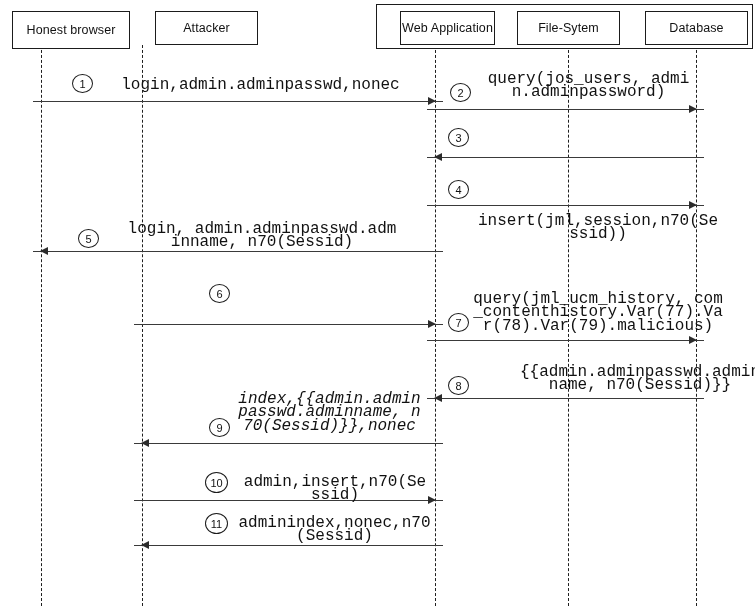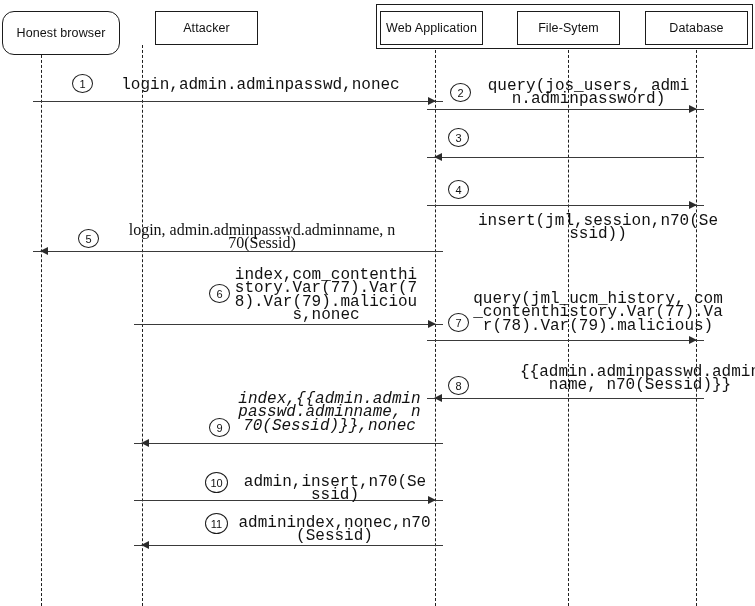--- a/index.html
+++ b/index.html
@@ -98,67 +98,66 @@
 </head>
 <body>
 
 <div id="diagram-root">
     <div class="server-group-box" style="left: 376px; top: 4px; width: 377px; height: 45px;"></div>
     <div class="lifeline" style="left: 41px; top: 45px; height: 561px;"></div>
     <div class="lifeline" style="left: 142px; top: 45px; height: 561px;"></div>
     <div class="lifeline" style="left: 435px; top: 45px; height: 561px;"></div>
     <div class="lifeline" style="left: 568px; top: 45px; height: 561px;"></div>
     <div class="lifeline" style="left: 696px; top: 45px; height: 561px;"></div>
-    <div class="participant-box" style="left: 2px; top: 11px; width: 118px; height: 44px; border-radius: 12px;">
+    <div class="participant-box" style="left: 12px; top: 11px; width: 118px; height: 38px;">
       <span>Honest browser</span>
     </div>
     <div class="participant-box" style="left: 155px; top: 11px; width: 103px; height: 34px;">
       <span>Attacker</span>
     </div>
-    <div class="participant-box" style="left: 380px; top: 11px; width: 103px; height: 34px;">
+    <div class="participant-box" style="left: 400px; top: 11px; width: 95px; height: 34px;">
       <span>Web Application</span>
     </div>
     <div class="participant-box" style="left: 517px; top: 11px; width: 103px; height: 34px;">
       <span>File-Sytem</span>
     </div>
     <div class="participant-box" style="left: 645px; top: 11px; width: 103px; height: 34px;">
       <span>Database</span>
     </div>
     <div class="msg-line" style="left: 33px; top: 101px; width: 410px;"></div>
     <div class="arrow-head right" style="top: 97.4px; left: 428px;"></div>
     <div class="msg-label" style="left: 98px; top: 79px; width: 325px;">login,admin.adminpasswd,nonec</div>
     <div class="seq-badge" style="left: 72px; top: 74px; width: 21px; height: 19px;">
       <span>1</span>
     </div>
     <div class="msg-line" style="left: 427px; top: 109px; width: 277px;"></div>
     <div class="arrow-head right" style="top: 105.4px; left: 689px;"></div>
-    <div class="msg-label" style="left: 482px; top: 80px; width: 213px;">query(jos_users, admin.adminpassword)</div>
+    <div class="msg-label" style="left: 482px; top: 73px; width: 213px;">query(jos_users, admin.adminpassword)</div>
     <div class="seq-badge" style="left: 450px; top: 83px; width: 21px; height: 19px;">
       <span>2</span>
     </div>
     <div class="msg-line" style="left: 427px; top: 157px; width: 277px;"></div>
     <div class="arrow-head left" style="top: 153.4px; left: 434px;"></div>
     <div class="seq-badge" style="left: 448px; top: 128px; width: 21px; height: 19px;">
       <span>3</span>
     </div>
     <div class="msg-line" style="left: 427px; top: 205px; width: 277px;"></div>
     <div class="arrow-head right" style="top: 201.4px; left: 689px;"></div>
     <div class="msg-label" style="left: 474px; top: 179px; width: 248px; margin-top: 36px;">insert(jml,session,n70(Sessid))</div>
     <div class="seq-badge" style="left: 448px; top: 180px; width: 21px; height: 19px;">
       <span>4</span>
     </div>
     <div class="msg-line" style="left: 33px; top: 251px; width: 410px;"></div>
     <div class="arrow-head left" style="top: 247.4px; left: 40px;"></div>
-    <div class="msg-label" style="left: 125px; top: 223px; width: 274px; font-family: Liberation Serif, serif;">login, admin.adminpasswd.adminname, n70(Sessid)</div>
+    <div class="msg-label" style="left: 125px; top: 223px; width: 274px;">login, admin.adminpasswd.adminname, n70(Sessid)</div>
     <div class="seq-badge" style="left: 78px; top: 229px; width: 21px; height: 19px;">
       <span>5</span>
     </div>
     <div class="msg-line" style="left: 134px; top: 324px; width: 309px;"></div>
     <div class="arrow-head right" style="top: 320.4px; left: 428px;"></div>
-    <div class="msg-label" style="left: 232px; top: 269px; width: 188px;">index,com_contenthistory.Var(77).Var(78).Var(79).malicious,nonec</div>
     <div class="seq-badge" style="left: 209px; top: 284px; width: 21px; height: 19px;">
       <span>6</span>
     </div>
     <div class="msg-line" style="left: 427px; top: 340px; width: 277px;"></div>
     <div class="arrow-head right" style="top: 336.4px; left: 689px;"></div>
     <div class="msg-label" style="left: 472px; top: 293px; width: 252px;">query(jml_ucm_history, com_contenthistory.Var(77).Var(78).Var(79).malicious)</div>
     <div class="seq-badge" style="left: 448px; top: 313px; width: 21px; height: 19px;">
       <span>7</span>
     </div>
     <div class="msg-line" style="left: 427px; top: 398px; width: 277px;"></div>

